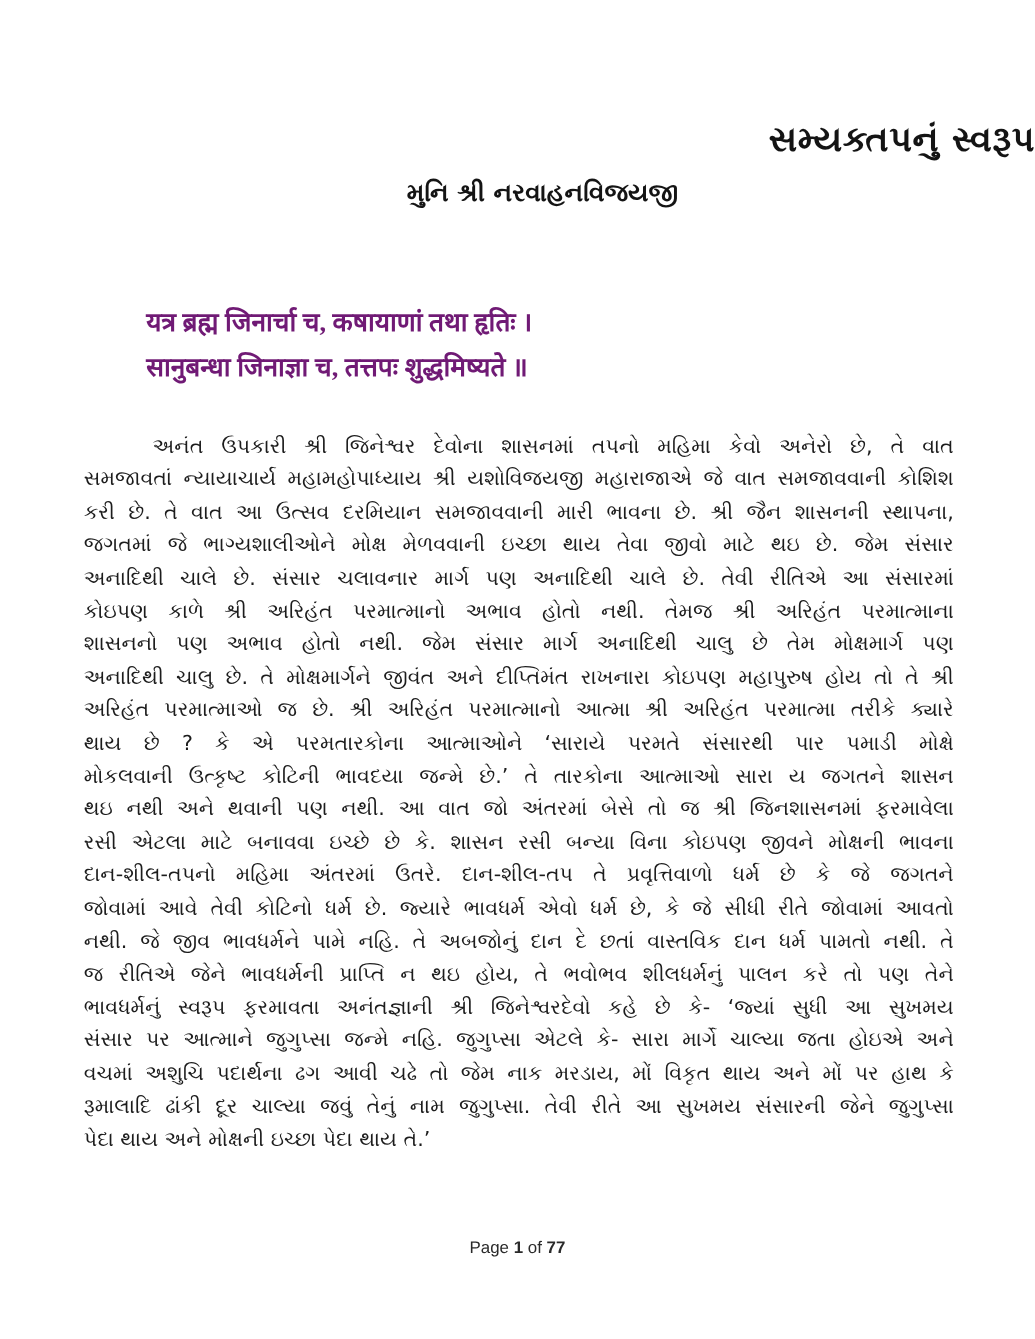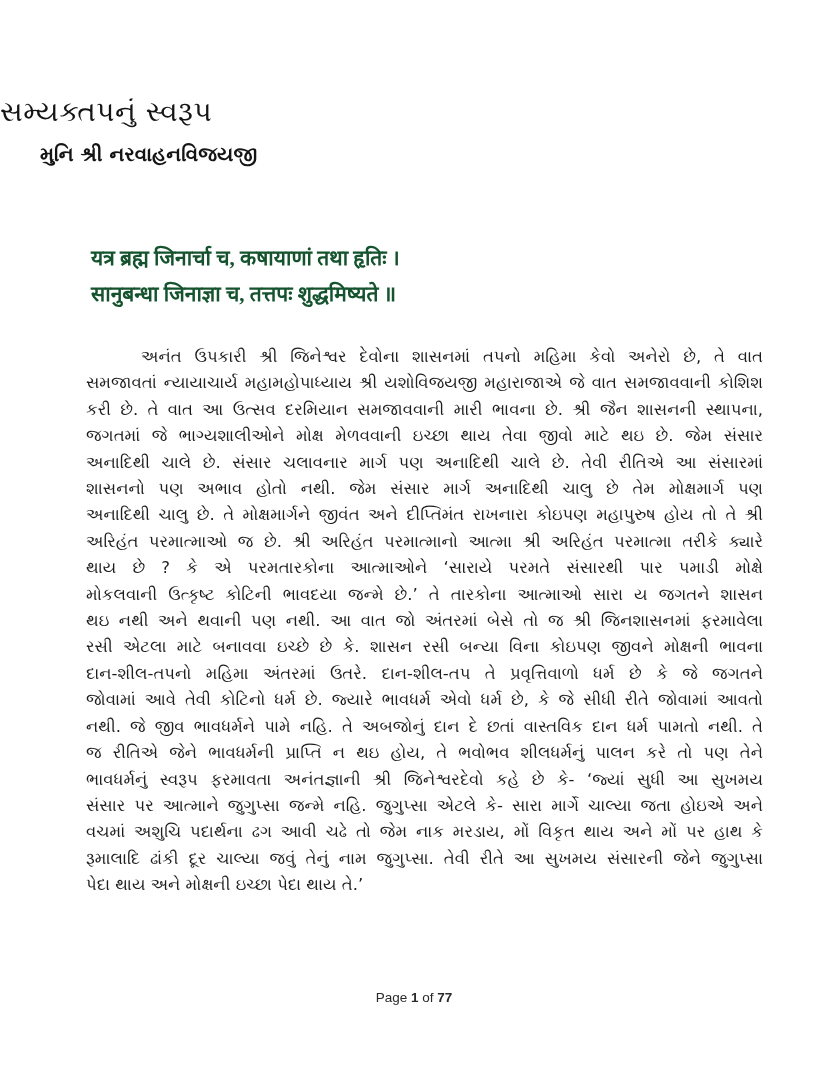--- a/index.html
+++ b/index.html
@@ -13,58 +13,58 @@
     height: 1071px;
     margin: 0 auto;
     background: #ffffff;
     color: #1c1c1c;
     font-family: "DejaVu Sans", "Liberation Sans", sans-serif;
     overflow: hidden;
   }
   .doc-title {
     margin: 0;
     padding-top: 92px;
-    text-align: left;
+    text-align: right;
     font-size: 28px;
     line-height: 40px;
-    font-weight: normal;
+    font-weight: bold;
     color: #141414;
     letter-spacing: 0.5px;
   }
   .doc-author {
     margin: 0;
     padding-top: 8px;
+    text-align: center;
     font-size: 20px;
     line-height: 28px;
     font-weight: bold;
     color: #141414;
     padding-left: 40px;
   }
   .verse {
-    margin: 72px 0 0 91px;
+    margin: 72px 0 0 117px;
     font-family: "Liberation Serif", "DejaVu Serif", serif;
     font-size: 21px;
     line-height: 36px;
     font-weight: 600;
-    color: #14532d;
+    color: #701a75;
   }
   .body-text {
     position: absolute;
     top: 344px;
     left: 67px;
     width: 696px;
     font-size: 16.5px;
     line-height: 26.4px;
     color: #1c1c1c;
   }
   .body-line {
     text-align: justify;
     text-align-last: justify;
     white-space: normal;
-    margin-left: 19px;
   }
   .body-line.first {
     text-indent: 55px;
   }
   .body-line.last {
     text-align-last: left;
   }
   .page-footer {
     position: absolute;
     top: 990px;
@@ -92,20 +92,21 @@
     <div class="verse-line">यत्र ब्रह्म जिनार्चा च, कषायाणां तथा हृतिः ।</div>
     <div class="verse-line">सानुबन्धा जिनाज्ञा च, तत्तपः शुद्धमिष्यते ॥</div>
   </div>
 
   <div class="body-text" id="body-lines">
       <div class="body-line first">અનંત ઉપકારી શ્રી જિનેશ્વર દેવોના શાસનમાં તપનો મહિમા કેવો અનેરો છે, તે વાત</div>
       <div class="body-line">સમજાવતાં ન્યાયાચાર્ય મહામહોપાધ્યાય શ્રી યશોવિજયજી મહારાજાએ જે વાત સમજાવવાની કોશિશ</div>
       <div class="body-line">કરી છે. તે વાત આ ઉત્સવ દરમિયાન સમજાવવાની મારી ભાવના છે. શ્રી જૈન શાસનની સ્થાપના,</div>
       <div class="body-line">જગતમાં જે ભાગ્યશાલીઓને મોક્ષ મેળવવાની ઇચ્છા થાય તેવા જીવો માટે થઇ છે. જેમ સંસાર</div>
       <div class="body-line">અનાદિથી ચાલે છે. સંસાર ચલાવનાર માર્ગ પણ અનાદિથી ચાલે છે. તેવી રીતિએ આ સંસારમાં</div>
+      <div class="body-line">કોઇપણ કાળે શ્રી અરિહંત પરમાત્માનો અભાવ હોતો નથી. તેમજ શ્રી અરિહંત પરમાત્માના</div>
       <div class="body-line">શાસનનો પણ અભાવ હોતો નથી. જેમ સંસાર માર્ગ અનાદિથી ચાલુ છે તેમ મોક્ષમાર્ગ પણ</div>
       <div class="body-line">અનાદિથી ચાલુ છે. તે મોક્ષમાર્ગને જીવંત અને દીપ્તિમંત રાખનારા કોઇપણ મહાપુરુષ હોય તો તે શ્રી</div>
       <div class="body-line">અરિહંત પરમાત્માઓ જ છે. શ્રી અરિહંત પરમાત્માનો આત્મા શ્રી અરિહંત પરમાત્મા તરીકે ક્યારે</div>
       <div class="body-line">થાય છે ? કે એ પરમતારકોના આત્માઓને ‘સારાયે પરમતે સંસારથી પાર પમાડી મોક્ષે</div>
       <div class="body-line">મોકલવાની ઉત્કૃષ્ટ કોટિની ભાવદયા જન્મે છે.’ તે તારકોના આત્માઓ સારા ય જગતને શાસન</div>
       <div class="body-line">થઇ નથી અને થવાની પણ નથી. આ વાત જો અંતરમાં બેસે તો જ શ્રી જિનશાસનમાં ફરમાવેલા</div>
       <div class="body-line">રસી એટલા માટે બનાવવા ઇચ્છે છે કે. શાસન રસી બન્યા વિના કોઇપણ જીવને મોક્ષની ભાવના</div>
       <div class="body-line">દાન-શીલ-તપનો મહિમા અંતરમાં ઉતરે. દાન-શીલ-તપ તે પ્રવૃત્તિવાળો ધર્મ છે કે જે જગતને</div>
       <div class="body-line">જોવામાં આવે તેવી કોટિનો ધર્મ છે. જ્યારે ભાવધર્મ એવો ધર્મ છે, કે જે સીધી રીતે જોવામાં આવતો</div>
       <div class="body-line">નથી. જે જીવ ભાવધર્મને પામે નહિ. તે અબજોનું દાન દે છતાં વાસ્તવિક દાન ધર્મ પામતો નથી. તે</div>

